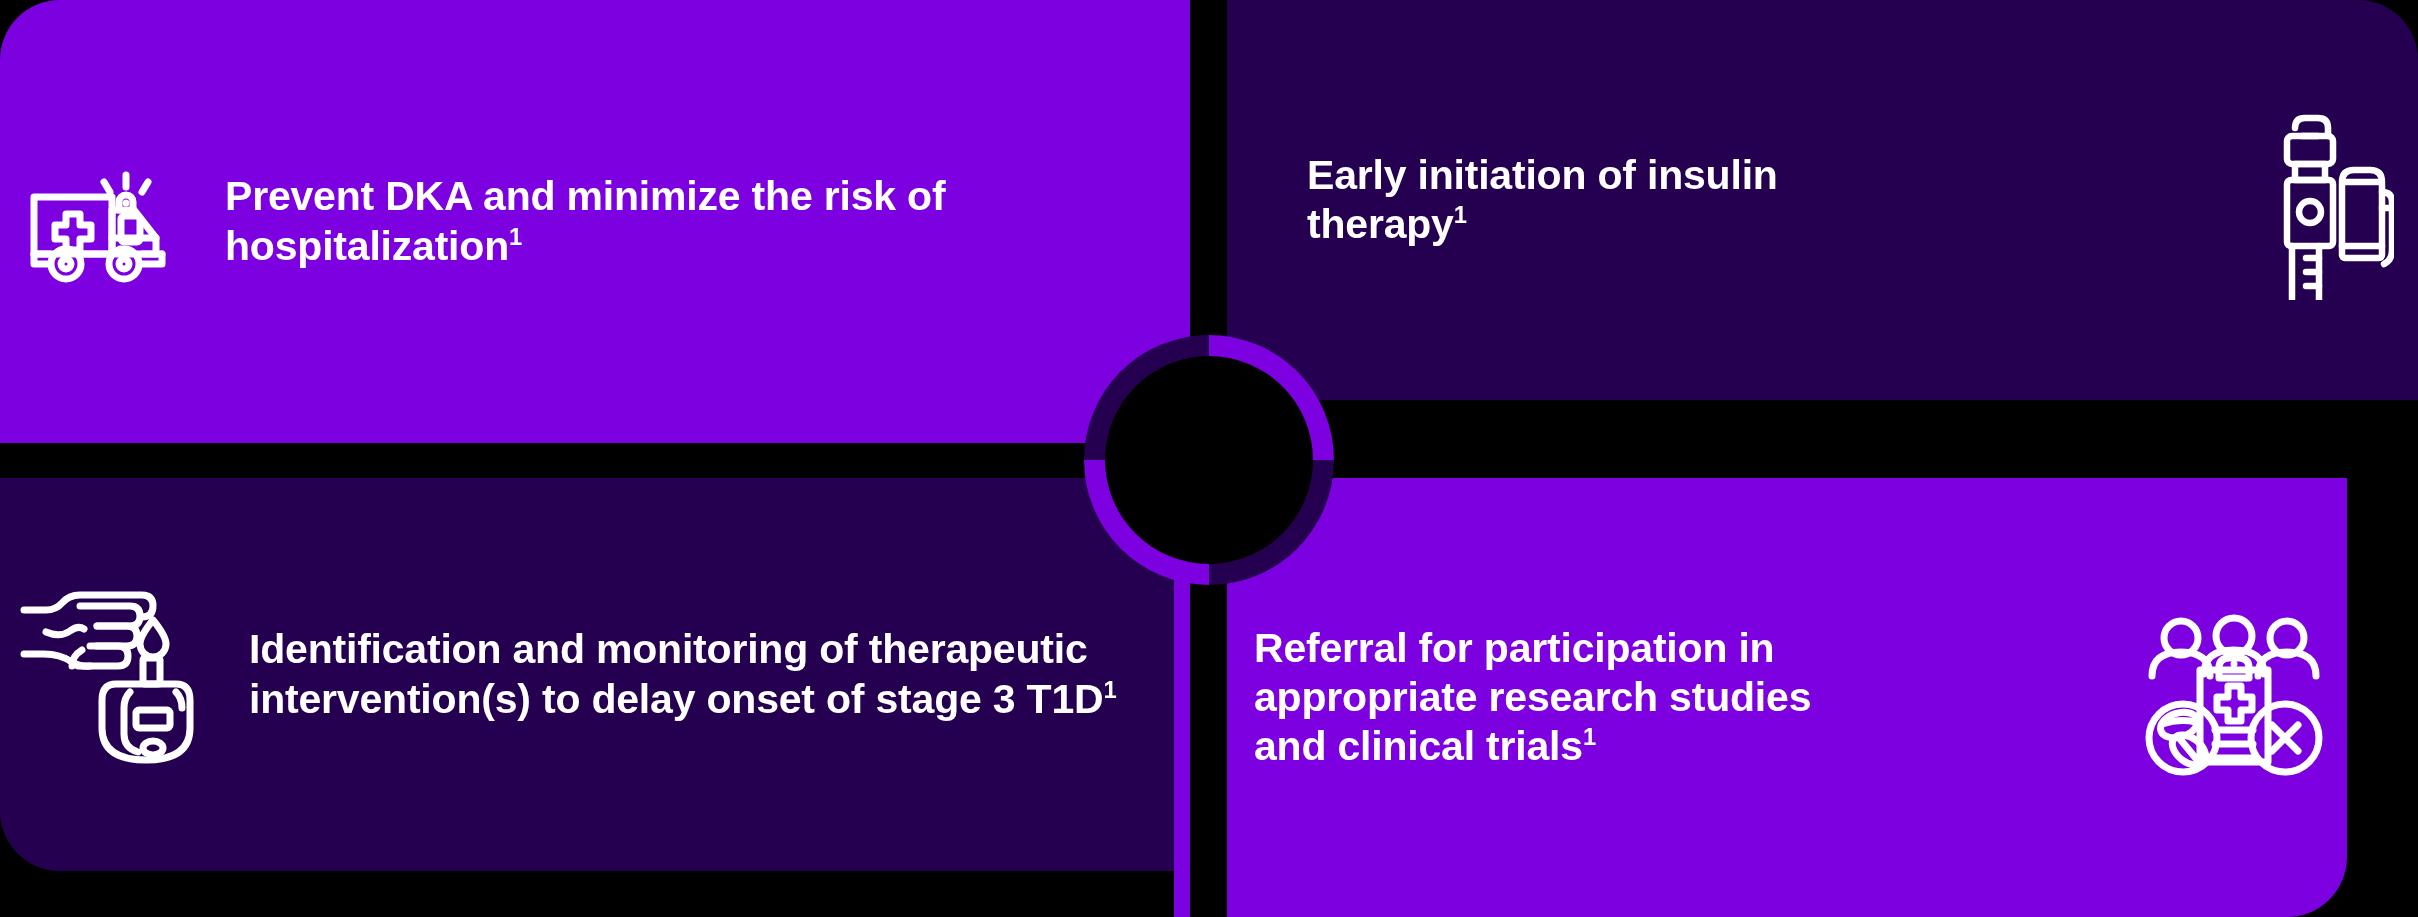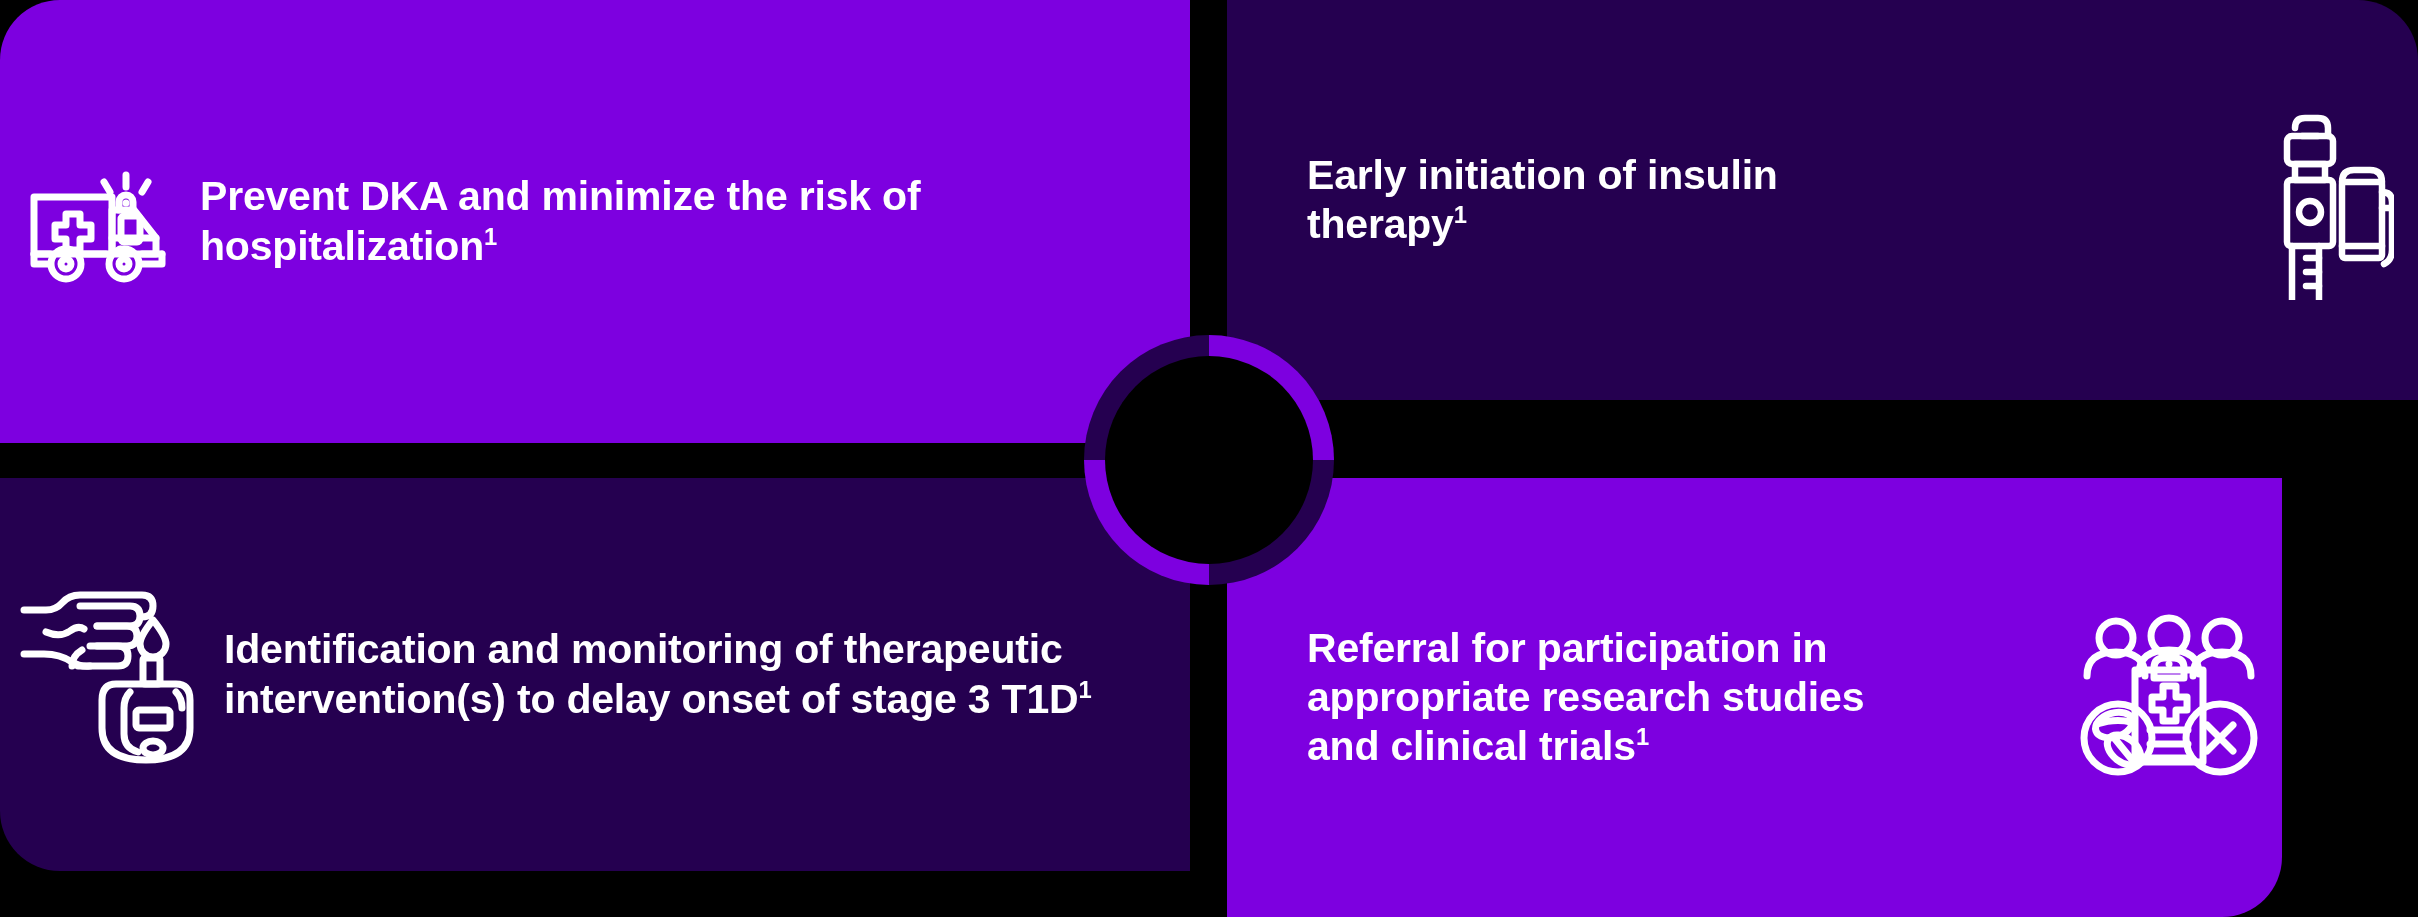--- a/index.html
+++ b/index.html
@@ -23,29 +23,29 @@
     display:flex;
     align-items:center;
     overflow:hidden;
   }
   .q-tl{left:0;   top:0;   width:1190px; height:443px;
         background:#7D00E0; border-radius:60px 0 0 0;}
   .q-tr{left:1227px; top:0; width:1191px; height:400px;
         background:#250050; border-radius:0 60px 0 0;}
   .q-bl{left:0;   top:478px; width:1190px; height:393px;
         background:#250050; border-radius:0 0 0 60px;}
-  .q-br{left:1227px; top:478px; width:1055px; height:439px;
+  .q-br{left:1174px; top:478px; width:1173px; height:439px;
         background:#7D00E0; border-radius:0 0 60px 0;justify-content:center;}
 
   
   .q-inner{
     display:flex;
     align-items:center;
     width:100%;
-    gap:2px;
+    gap:27px;
   }
   .q-tl .q-inner{padding:0 40px 0 24px;}
   .q-tr .q-inner{padding:0 24px 0 80px;}
   .q-bl .q-inner{padding:0 40px 0 12px;}
   .q-br .q-inner{padding:0 24px 0 80px;}
 
   
   .icon-box{
     flex:0 0 auto;
     display:flex;

